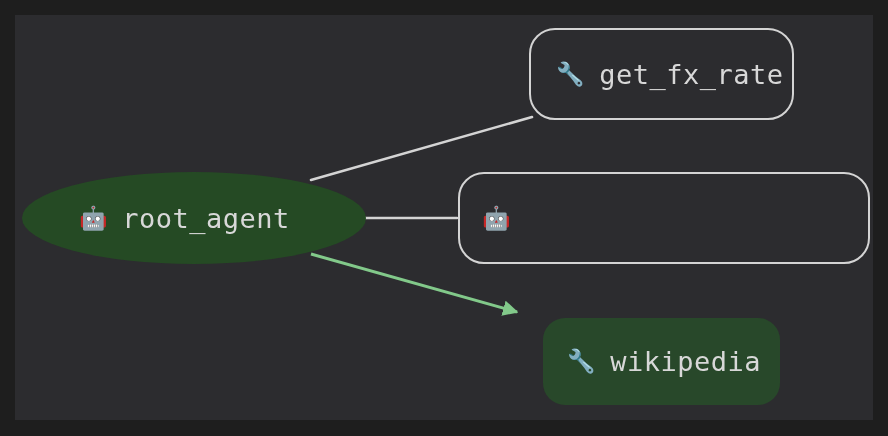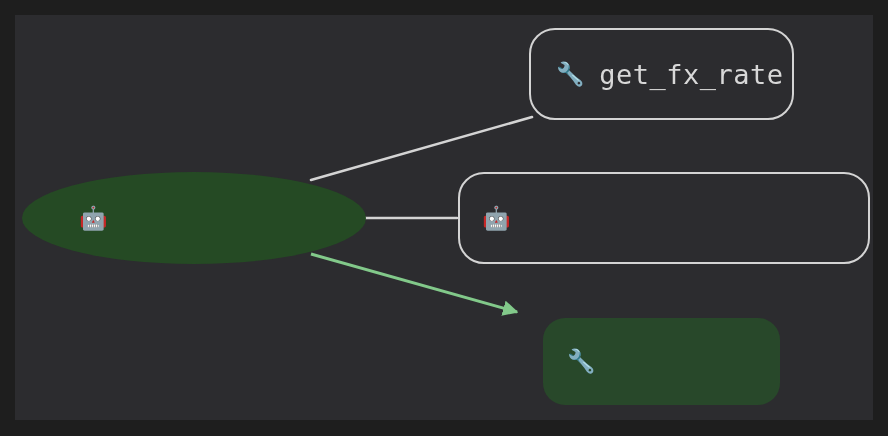--- a/index.html
+++ b/index.html
@@ -109,28 +109,30 @@
 
     <line x1="311" y1="180" x2="532" y2="117" stroke="#d4d4d4" stroke-width="2.6" stroke-linecap="round"></line>
 
     <line x1="364" y1="218" x2="457" y2="218" stroke="#d4d4d4" stroke-width="2.6" stroke-linecap="round"></line>
 
     <line x1="311" y1="254" x2="517" y2="312" stroke="#82c98a" stroke-width="3" stroke-linecap="butt" marker-end="url(#arrow-green)"></line>
   </svg>
 
   <div class="node" id="node-root-agent">
     <span class="emoji">🤖</span>
+    <span class="label">root_agent</span>
   </div>
 
   <div class="node" id="node-get-fx-rate">
     <span class="emoji">🔧</span>
     <span class="label">get_fx_rate</span>
   </div>
 
   <div class="node" id="node-google-search-agent">
     <span class="emoji">🤖</span>
   </div>
 
   <div class="node" id="node-wikipedia">
     <span class="emoji">🔧</span>
+    <span class="label">wikipedia</span>
   </div>
 
 </div>
 
 </body></html>

